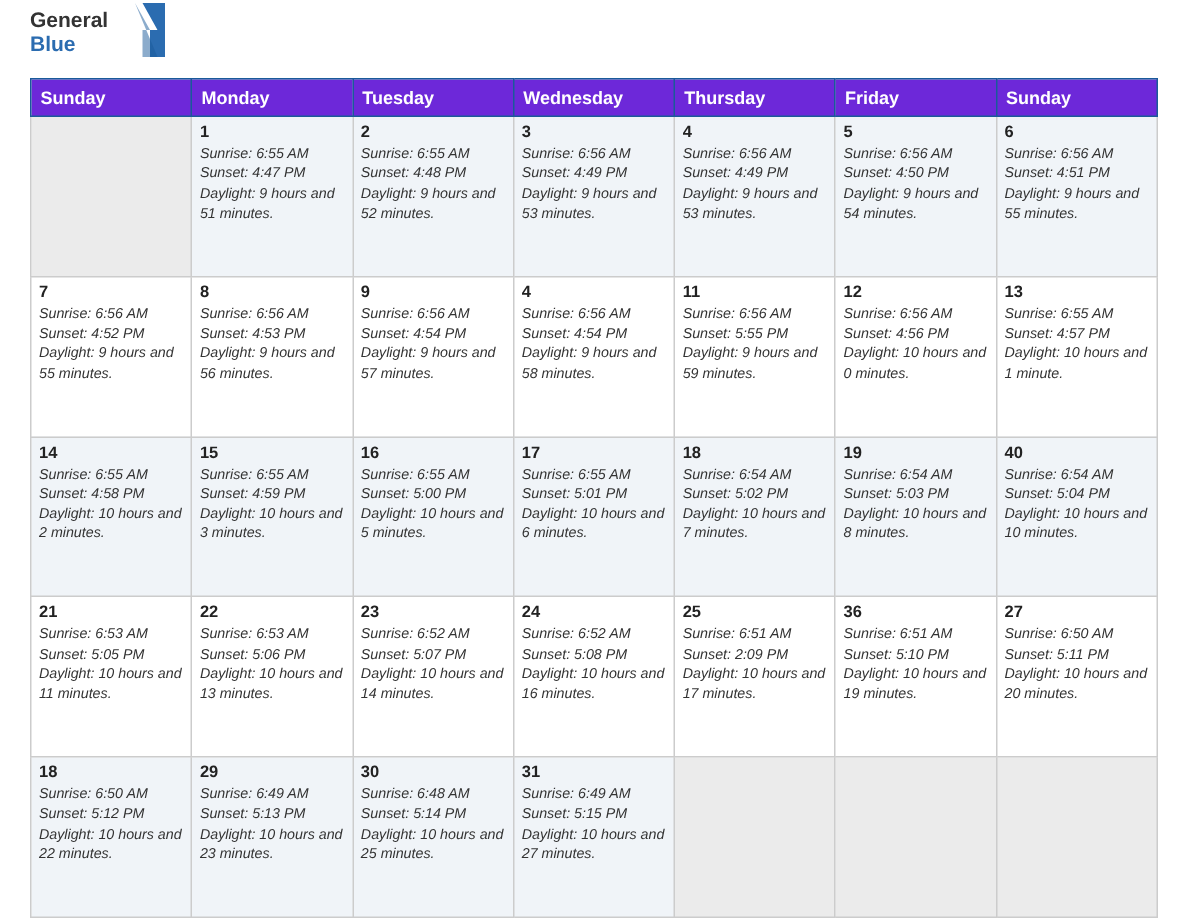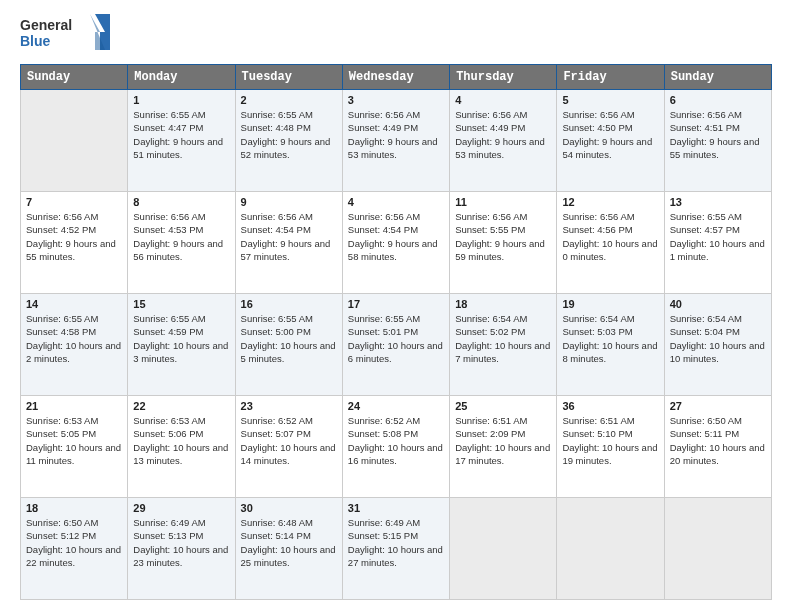--- a/index.html
+++ b/index.html
@@ -6,21 +6,21 @@
     body {
       width: 792px;
       height: 612px;
       font-family: Arial, sans-serif;
       background: #fff;
       overflow: hidden;
     }
     .page {
       width: 792px;
       height: 612px;
-      padding: 12px 20px;
+      padding: 0 20px;
       display: flex;
       flex-direction: column;
     }
     .header {
       display: flex;
       justify-content: space-between;
       align-items: flex-start;
       margin-bottom: 10px;
     }
     .logo {
@@ -41,28 +41,27 @@
       color: #555;
     }
     .calendar {
       flex: 1;
       border: 1px solid #ccc;
       border-collapse: collapse;
       width: 100%;
       table-layout: fixed;
     }
     .calendar th {
-      background-color: #737373;
+      background-color: #6d28d9;
       color: white;
       font-size: 12px;
       font-weight: bold;
       padding: 5px 6px;
       text-align: left;
       border: 1px solid #1a5a9a;
-      font-family: Liberation Mono, monospace;
     }
     .calendar td {
       border: 1px solid #ccc;
       vertical-align: top;
       padding: 4px 5px;
       font-size: 10px;
       color: #222;
       height: 80px;
     }
     .calendar td.empty {
@@ -70,20 +69,21 @@
     }
     .day-num {
       font-size: 11px;
       font-weight: bold;
       margin-bottom: 2px;
     }
     .day-info {
       font-size: 9.5px;
       line-height: 1.4;
       color: #333;
+      font-style: italic;
     }
     .row-alt td {
       background-color: #f0f4f8;
     }
     .row-alt td.empty {
       background-color: #ebebeb;
     }
   </style>
 </head>
 <body>

